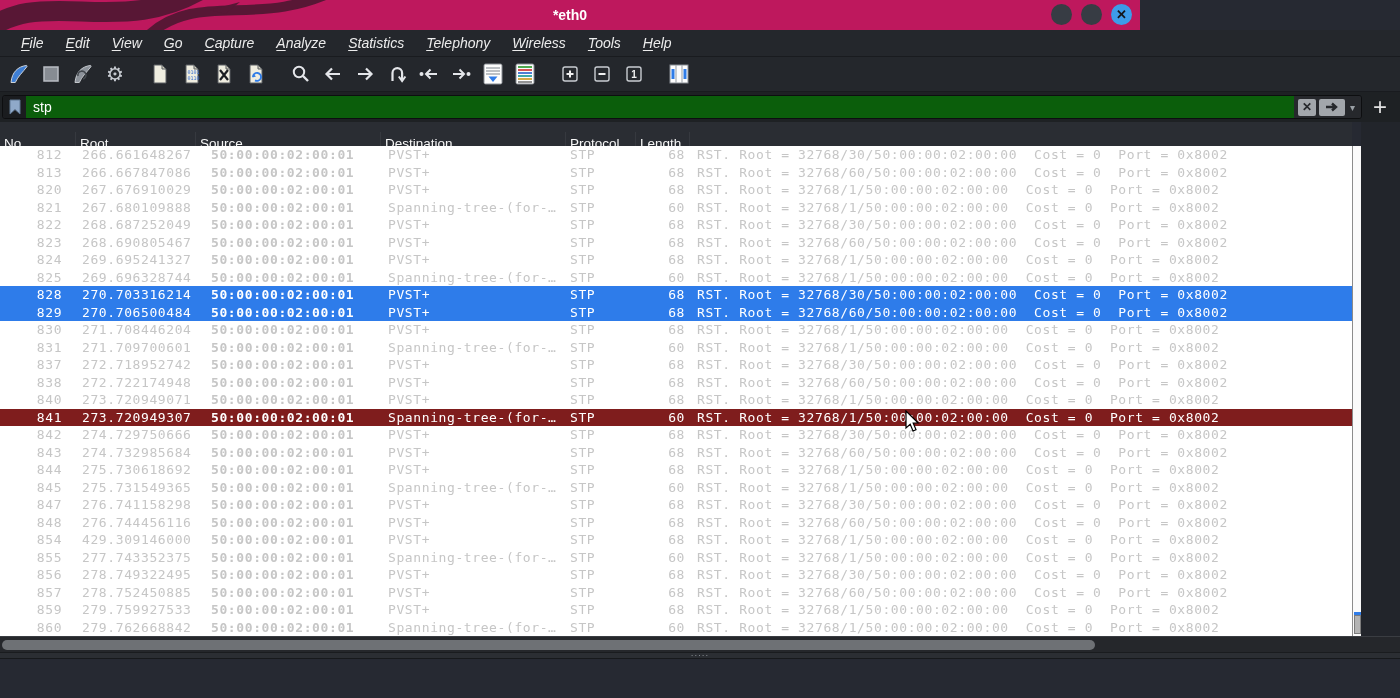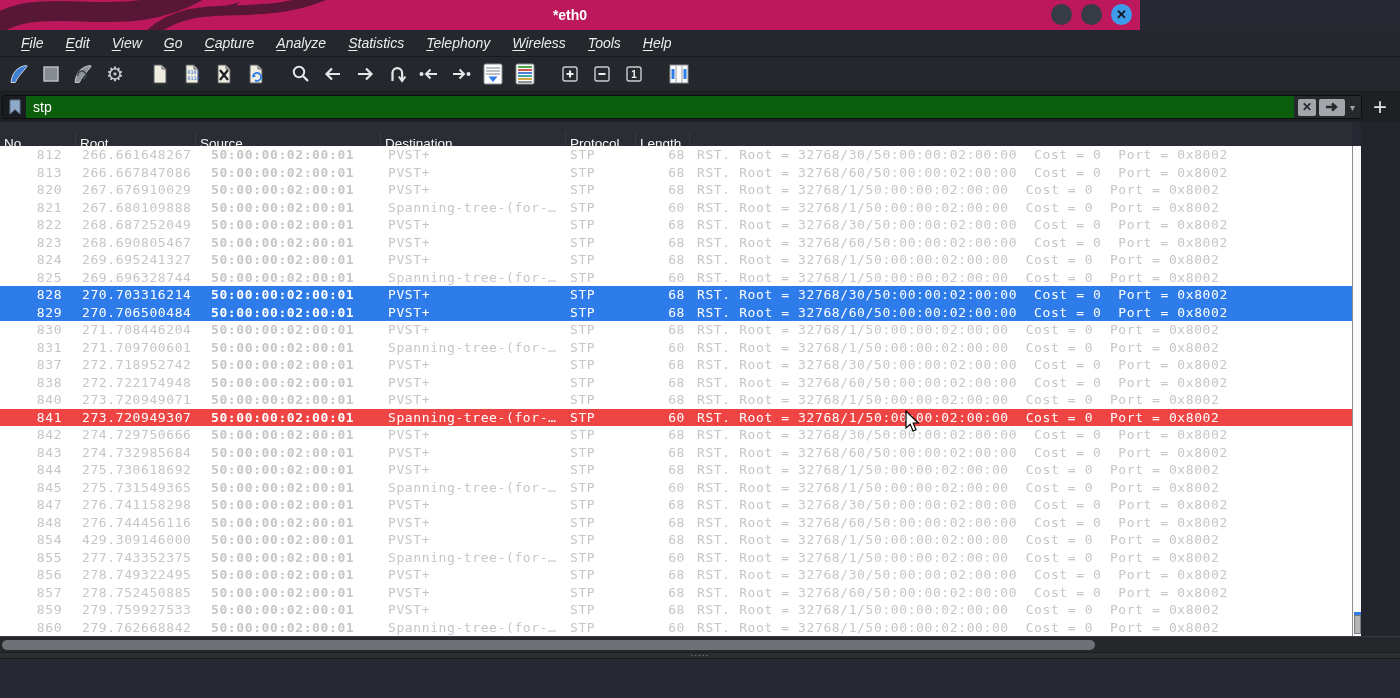--- a/index.html
+++ b/index.html
@@ -49,21 +49,21 @@
                 color:#f7f7f7; font-size:13.5px; align-items:center; border-bottom:1px solid #1a1c20; }
   .header-row > div { padding-left:4px; border-right:1px solid rgba(255,255,255,0.06); height:24px; line-height:24px;
                       overflow:hidden; white-space:nowrap; }
   .header-row > div.h-info { padding-left:7px; border-right:none;margin-top:20px; }
 
   .packet-rows { position:absolute; left:0; top:146px; width:1352px; height:490px; background:#ffffff; overflow:hidden; }
   .prow { height:17.5px; align-items:center; font-family:"DejaVu Sans Mono","Liberation Mono",monospace;
           font-size:13px; letter-spacing:0.6px; color:#c6c6c6; white-space:pre; }
   .prow > div { overflow:hidden; height:17.5px; line-height:17.5px; }
   .prow.selected { background:#2e7cea; color:#ffffff; }
-  .prow.current  { background:#ef4444; color:#ffffff; }
+  .prow.current  { background:#7f1d1d; color:#ffffff; }
   .c-no  { text-align:center; padding-right:13px;margin-left:36px; }
   .c-time{ padding-left:6px; }
   .c-src { padding-left:15px;font-weight:bold; }
   .c-dst { padding-left:7px; }
   .c-pro { padding-left:4px; }
   .c-len { text-align:right; padding-right:5px; }
   .c-info{ padding-left:7px; }
 
   
   .vscroll { position:absolute; left:1352px; top:146px; width:9px; height:490px; background:#fafafa;

